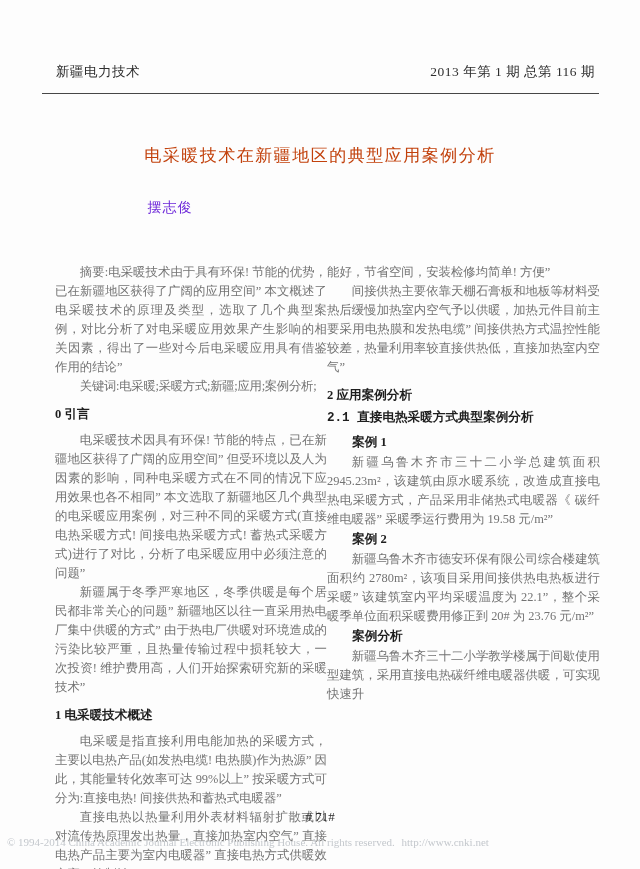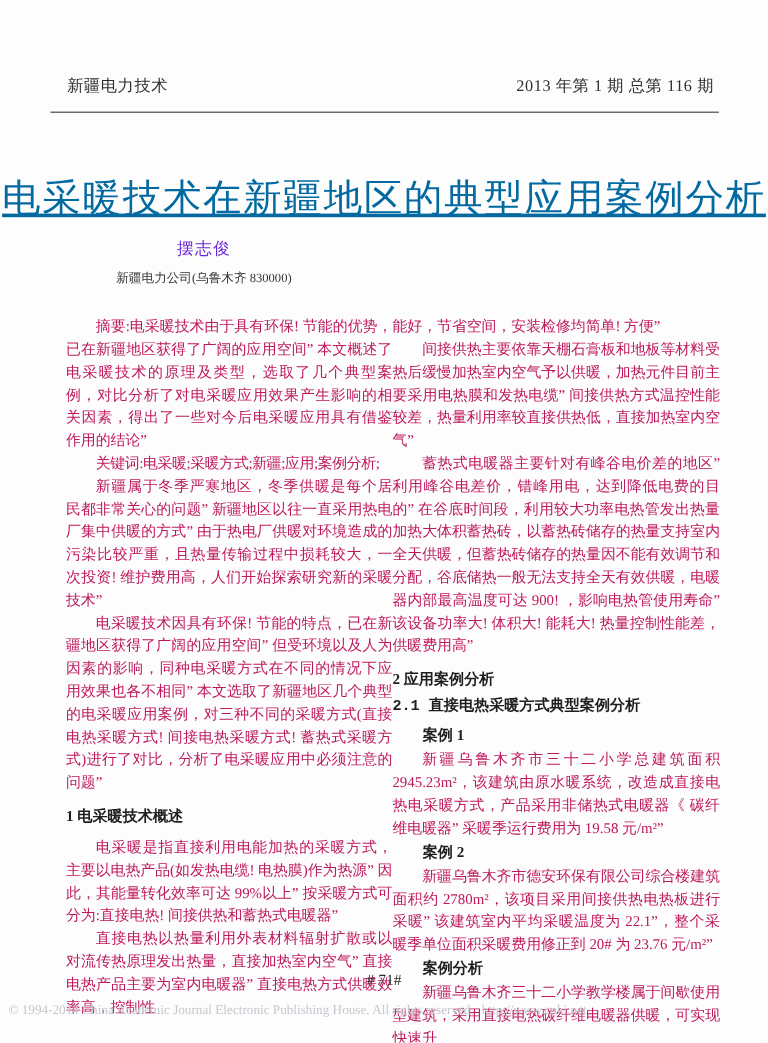--- a/index.html
+++ b/index.html
@@ -13,34 +13,34 @@
     position:absolute; top:63px; left:56px; right:45px;
     display:flex; justify-content:space-between;
     font-size:13.5px; color:#2e2e2e; letter-spacing:0.5px;
   }
   .header-rule {
     position:absolute; top:93px; left:42px; width:557px;
     border-top:1.6px solid #474747;
   }
   .title {
     position:absolute; top:144px; left:0; width:100%;
-    margin:0; text-align:center; font-size:32px; font-weight:normal;
-    letter-spacing:1.5px; color:#0369a1;text-decoration:underline;
+    margin:0; text-align:center; font-size:17px; font-weight:normal;
+    letter-spacing:1.5px; color:#c2410c;
   }
   .author-block { position:absolute; top:199px; text-align:center; }
   .author-block.g1 { left:70px;  width:200px; }
   .author-block.g2 { left:268px; width:240px; }
   .author-names { font-size:14px; color:#6d28d9; letter-spacing:1px; }
   .affiliation  { font-size:10.5px; color:#343434; margin-top:8px; white-space:nowrap; }
   .col { position:absolute; top:263px; }
   .col-left  { left:55px;  width:272px; }
   .col-right { left:327px; width:273px; }
   .col p {
     margin:0; font-size:12.4px; line-height:19px;
-    text-align:justify; text-indent:2em; color:#be185d;
+    text-align:justify; text-indent:2em; color:#737373;
   }
   .col p.no-indent { text-indent:0; }
   .keywords { letter-spacing:-0.3px; }
   .sec-heading {
     font-size:12.6px; font-weight:bold; color:#1e1e1e;
     margin:9px 0 7px 0; line-height:19px;
   }
   .sec-heading.tight-top { margin-top:9px; margin-bottom:4px; }
   .sec-heading.tight-bot { margin-top:2px; margin-bottom:5px;font-family:Liberation Mono, monospace; }
   .case-heading {
@@ -65,37 +65,36 @@
   <div class="header-row">
     <span>新疆电力技术</span>
     <span>2013 年第 1 期  总第 116 期</span>
   </div>
   <div class="header-rule"></div>
 
   <h1 class="title">电采暖技术在新疆地区的典型应用案例分析</h1>
 
   <div class="author-block g1">
     <div class="author-names">摆志俊</div>
-    <div class="affiliation">新疆电力公司(乌鲁木齐 830000)</div>
   </div>
 
   <div class="col col-left">
     <p class="abstract">摘要:电采暖技术由于具有环保! 节能的优势，已在新疆地区获得了广阔的应用空间” 本文概述了电采暖技术的原理及类型，选取了几个典型案例，对比分析了对电采暖应用效果产生影响的相关因素，得出了一些对今后电采暖应用具有借鉴作用的结论”</p>
     <p class="keywords">关键词:电采暖;采暖方式;新疆;应用;案例分析;</p>
+    <div class="sec-heading">0 引言</div>
+    <p>电采暖技术因具有环保! 节能的特点，已在新疆地区获得了广阔的应用空间” 但受环境以及人为因素的影响，同种电采暖方式在不同的情况下应用效果也各不相同” 本文选取了新疆地区几个典型的电采暖应用案例，对三种不同的采暖方式(直接电热采暖方式! 间接电热采暖方式! 蓄热式采暖方式)进行了对比，分析了电采暖应用中必须注意的问题”</p>
     <p>新疆属于冬季严寒地区，冬季供暖是每个居民都非常关心的问题” 新疆地区以往一直采用热电厂集中供暖的方式” 由于热电厂供暖对环境造成的污染比较严重，且热量传输过程中损耗较大，一次投资! 维护费用高，人们开始探索研究新的采暖技术”</p>
-    <p>电采暖技术因具有环保! 节能的特点，已在新疆地区获得了广阔的应用空间” 但受环境以及人为因素的影响，同种电采暖方式在不同的情况下应用效果也各不相同” 本文选取了新疆地区几个典型的电采暖应用案例，对三种不同的采暖方式(直接电热采暖方式! 间接电热采暖方式! 蓄热式采暖方式)进行了对比，分析了电采暖应用中必须注意的问题”</p>
     <div class="sec-heading">1 电采暖技术概述</div>
     <p>电采暖是指直接利用电能加热的采暖方式，主要以电热产品(如发热电缆! 电热膜)作为热源” 因此，其能量转化效率可达 99%以上” 按采暖方式可分为:直接电热! 间接供热和蓄热式电暖器”</p>
     <p>直接电热以热量利用外表材料辐射扩散或以对流传热原理发出热量，直接加热室内空气” 直接电热产品主要为室内电暖器” 直接电热方式供暖效率高，控制性</p>
   </div>
 
   <div class="col col-right">
     <p class="no-indent">能好，节省空间，安装检修均简单! 方便”</p>
     <p>间接供热主要依靠天棚石膏板和地板等材料受热后缓慢加热室内空气予以供暖，加热元件目前主要采用电热膜和发热电缆” 间接供热方式温控性能较差，热量利用率较直接供热低，直接加热室内空气”</p>
-    <p>蓄热式电暖器主要针对有峰谷电价差的地区” 利用峰谷电差价，错峰用电，达到降低电费的目的” 在谷底时间段，利用较大功率电热管发出热量加热大体积蓄热砖，以蓄热砖储存的热量支持室内全天供暖，但蓄热砖储存的热量因不能有效调节和分配，谷底储热一般无法支持全天有效供暖，电暖器内部最高温度可达 900! ，影响电热管使用寿命” 该设备功率大! 体积大! 能耗大! 热量控制性能差，供暖费用高”</p>
     <div class="sec-heading tight-top">2 应用案例分析</div>
     <div class="sec-heading tight-bot">2.1 直接电热采暖方式典型案例分析</div>
     <div class="case-heading">案例 1</div>
     <p>新疆乌鲁木齐市三十二小学总建筑面积 2945.23m²，该建筑由原水暖系统，改造成直接电热电采暖方式，产品采用非储热式电暖器《 碳纤维电暖器” 采暖季运行费用为 19.58 元/m²”</p>
     <div class="case-heading">案例 2</div>
     <p>新疆乌鲁木齐市德安环保有限公司综合楼建筑面积约 2780m²，该项目采用间接供热电热板进行采暖” 该建筑室内平均采暖温度为 22.1”，整个采暖季单位面积采暖费用修正到 20# 为 23.76 元/m²”</p>
     <div class="case-heading">案例分析</div>
     <p>新疆乌鲁木齐三十二小学教学楼属于间歇使用型建筑，采用直接电热碳纤维电暖器供暖，可实现快速升</p>
   </div>
 

